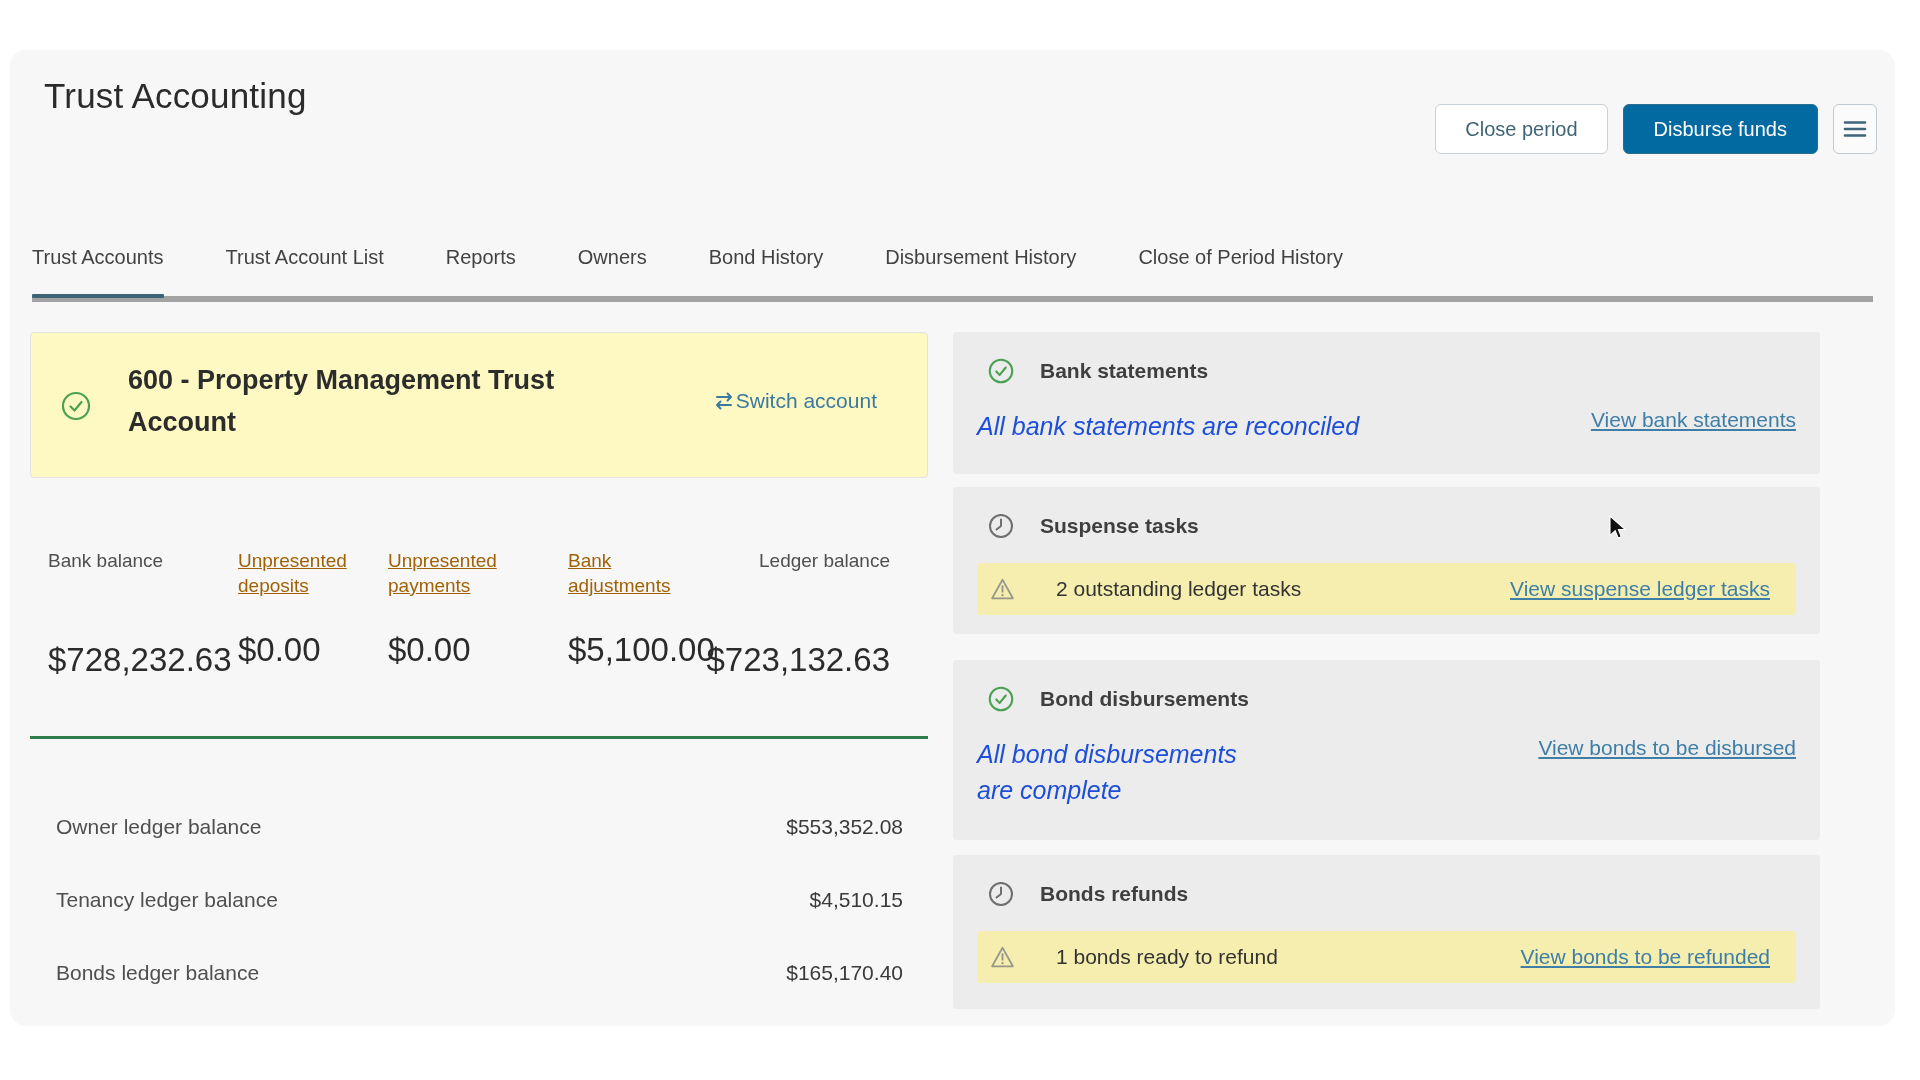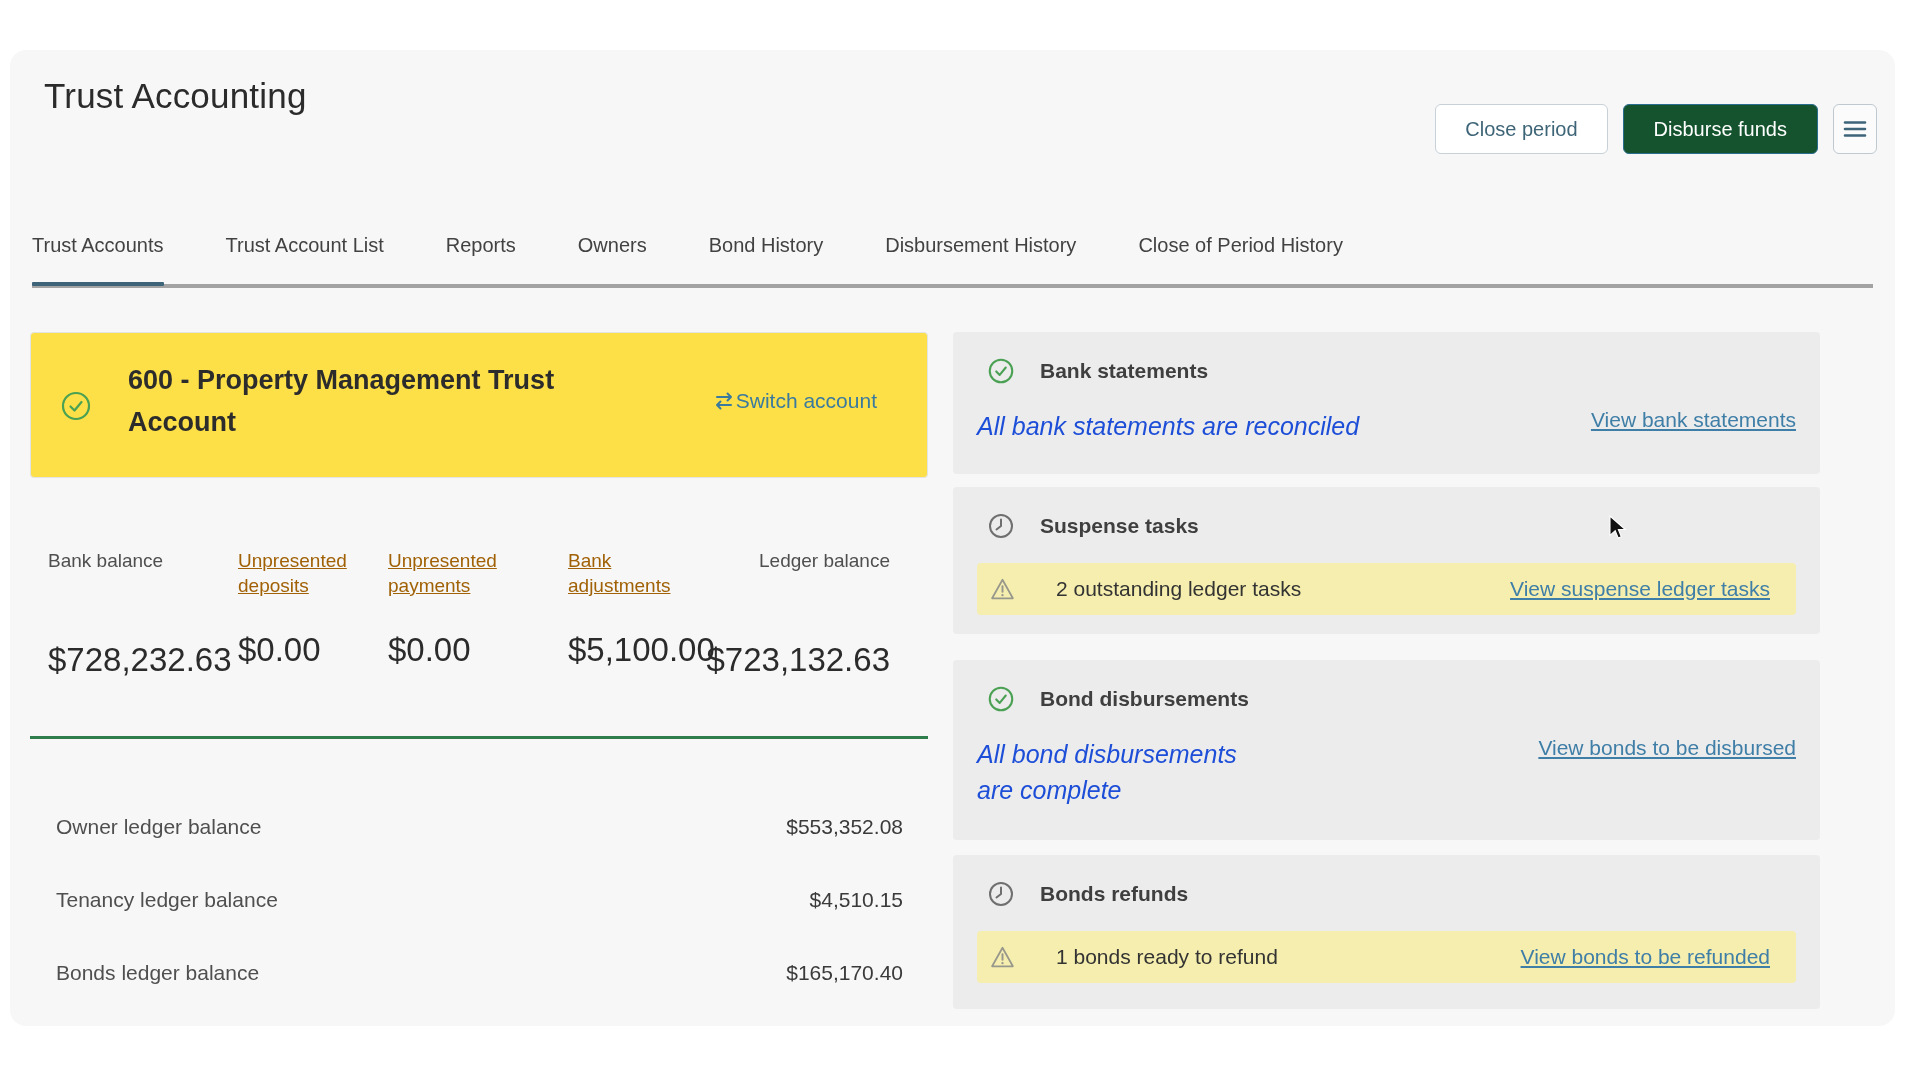--- a/index.html
+++ b/index.html
@@ -23,40 +23,40 @@
   .header-actions { position:absolute; top:54px; right:18px; display:flex; gap:15px; }
   .btn {
     height:50px; border-radius:6px; font-size:20px; display:flex;
     align-items:center; justify-content:center; cursor:pointer;
     font-family:inherit;
   }
   .btn-outline {
     background:#ffffff; border:1px solid #c7d1d7; color:#3e6577; padding:0 29px;
   }
   .btn-primary {
-    background:#14532d; border:1px solid #2a6d8e; color:#ffffff; padding:8px 30px;
+    background:#0369a1; border:1px solid #2a6d8e; color:#ffffff; padding:8px 30px;
   }
   .btn-icon { width:44px; background:#fbfbfb; border:1px solid #bfc9cf; }
   
   .tabs {
-    position:absolute; left:22px; top:184px; right:22px;
-    display:flex; gap:62px; border-bottom:4px solid #a3a3a3;
+    position:absolute; left:22px; top:196px; right:22px;
+    display:flex; gap:62px; border-bottom:6px solid #a3a3a3;
   }
   .tab {
     position:relative; font-size:20px; color:#424242;
     padding-bottom:27px; white-space:nowrap; cursor:pointer;
   }
   .tab.active::after {
     content:""; position:absolute; left:0; right:0; bottom:-2px;
     height:4px; background:#3d6478; border-radius:1px;
   }
   
   .account-card {
     position:absolute; left:20px; top:282px; width:898px; height:146px;
-    background:#fde047; border:1px solid #e3e3e3; border-radius:4px;
+    background:#fef9c3; border:1px solid #e3e3e3; border-radius:4px;
   }
   .account-check { position:absolute; left:30px; top:58px; width:30px; height:30px; }
   .account-name {
     position:absolute; left:97px; top:26px; width:520px;
     font-size:27px; font-weight:700; line-height:42px; color:#2c2c2c;
   }
   .switch-account {
     position:absolute; right:50px; top:56px; display:flex; align-items:center; 
     color:#3a7a9e; font-size:21px; cursor:pointer;
   }

